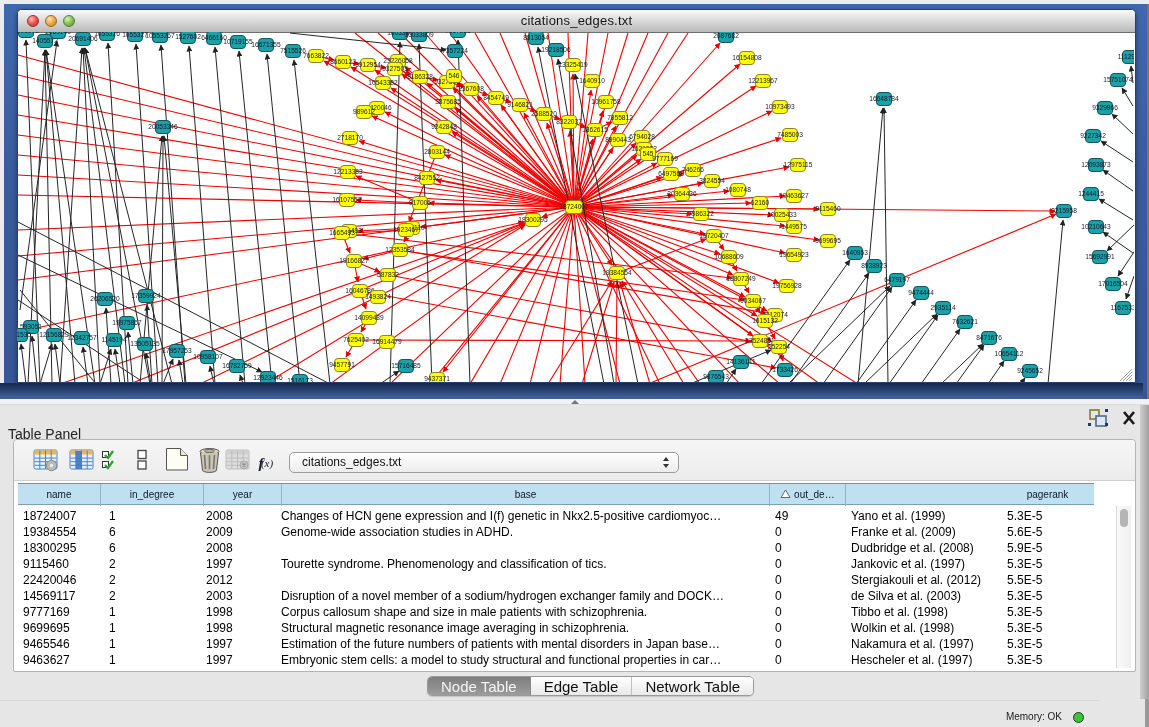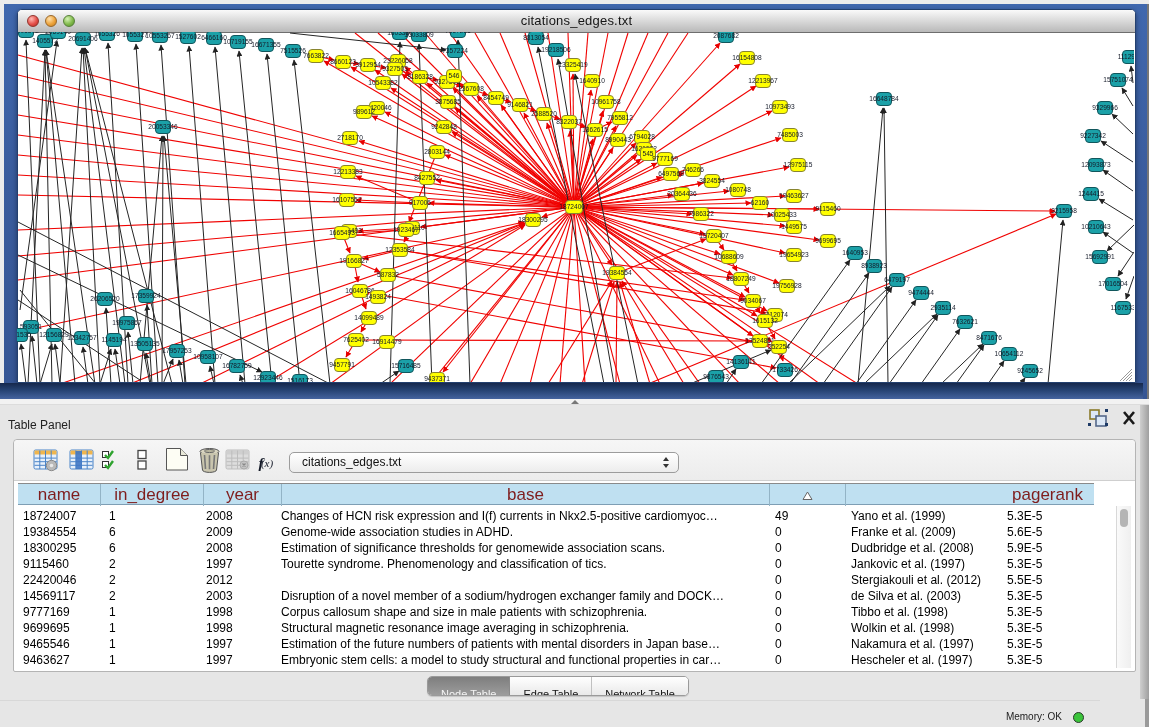--- a/index.html
+++ b/index.html
@@ -15,40 +15,40 @@
 #titlebar .t{display:block;text-align:center;font-size:13px;font-weight:normal;color:#151515;line-height:22px;letter-spacing:0.2px}
 .tl{position:absolute;top:9.5%;width:12px;height:12px;border-radius:50%;top:5px}
 #tlr{left:9px;background:radial-gradient(circle at 35% 30%,#ffb9b3,#e5504a 55%,#b02822);border:1px solid #92342c}
 #tly{left:27px;background:radial-gradient(circle at 35% 30%,#ffe2ae,#eda33b 55%,#c07b1e);border:1px solid #99672a}
 #tlg{left:45px;background:radial-gradient(circle at 35% 30%,#d6f3b6,#82ba4d 55%,#569228);border:1px solid #57803a}
 
 #panel{position:absolute;left:0;top:399px;width:1149px;height:328px;background:#e6e6e6}
 #splitter{position:absolute;left:0;top:0;width:1149px;height:6px;background:#f2f2f2;border-bottom:1px solid #dcdcdc}
 #spArrow{position:absolute;left:571px;top:1px;width:0;height:0;border-left:4px solid transparent;border-right:4px solid transparent;border-bottom:4px solid #777}
 #phead{position:absolute;left:0;top:7px;width:1149px;height:22px}
-#phead .lbl{position:absolute;left:8px;top:12px;font-size:12px;color:#222}
+#phead .lbl{position:absolute;left:8px;top:20px;font-size:14px;color:#222}
 #pright{position:absolute;left:1140px;top:6px;width:9px;height:294px;background:linear-gradient(90deg,#cfcfcf,#9f9f9f)}#pright2{position:absolute;left:1145px;top:300px;width:4px;height:28px;background:#9a9a9a}
 #box{position:absolute;left:13px;top:40px;width:1123px;height:233px;background:#fff;border:1px solid #b4b4b4;border-radius:4px 4px 2px 2px}
 #tbar{position:absolute;left:0;top:0;width:100%;height:41px;background:linear-gradient(#f6f6f6,#ececec);border-bottom:1px solid #cfcfcf;border-radius:4px 4px 0 0}
 #combo{position:absolute;left:275px;top:12px;width:390px;height:21px;background:linear-gradient(#ffffff,#ececec);border:1px solid #9c9c9c;border-radius:5px;font-size:12px;color:#111;line-height:19px;padding-left:12px}
 #combo .ar{position:absolute;right:9px;top:4px}#combo .ar i{display:block;width:0;height:0;border-left:3.5px solid transparent;border-right:3.5px solid transparent}#combo .au{border-bottom:4.5px solid #333;margin-bottom:3px}#combo .ad{border-top:4.5px solid #333}
 
 #thead{position:absolute;left:4px;top:43px;width:1076px;height:22px;background:#bfe0f1;border-top:1px solid #8a8a8a;border-bottom:1px solid #7e9eb4}
-#thead span{position:absolute;top:0;height:22px;line-height:21px;font-size:17px;color:#7f1d1d;text-align:center;border-right:1px solid #93b4c6}
+#thead span{position:absolute;top:0;height:22px;line-height:21px;font-size:10px;color:#0f172a;text-align:center;border-right:1px solid #93b4c6}
 #tbody{position:absolute;left:4px;top:68px;width:1112px;height:162px;background:#fff;font-size:12px;color:#000}
 .tr{position:relative;height:16px;line-height:16px;white-space:nowrap}
 .tr span{position:absolute;display:block;overflow:hidden}
 .c0{left:5px;width:80px}.c1{left:91px;width:95px}.c2{left:188px;width:70px}
 .c3{left:263px;width:486px}.c4{left:757px;width:70px}.c5{left:833px;width:150px}
 .c6{left:989px;width:100px}
 #vscroll{position:absolute;left:1102px;top:66px;width:15px;height:162px;background:linear-gradient(90deg,#fafafa,#efefef);border-left:1px solid #d8d8d8}
 #vthumb{position:absolute;left:2.5px;top:3px;width:8px;height:18px;background:#b5b5b5;border-radius:4px}
 
 #tabs{position:absolute;left:427px;top:277px;height:20px;display:flex;border:1px solid #9a9a9a;border-radius:5px;overflow:hidden;background:#fff;box-shadow:0 1px 1px rgba(0,0,0,.15)}
-#tabs div{font-size:11px;line-height:19px;padding:8px 13px;color:#111;background:linear-gradient(#ffffff,#e9e9e9)}
+#tabs div{font-size:15px;line-height:19px;padding:0 13px;color:#111;background:linear-gradient(#ffffff,#e9e9e9)}
 #tabs .sel{background:linear-gradient(#7e7e7e,#9c9c9c);color:#f4f4f4;border-right:1px solid #8a8a8a}
 #tabs .mid{border-right:1px solid #c0c0c0}
 
 #status{position:absolute;left:0;top:301px;width:1100px;height:27px;background:#e6e6e6;border-top:1px solid #d8d8d8}
 #status .mem{position:absolute;right:38px;top:10px;font-size:10px;color:#222}
 #status .dot{position:absolute;right:16px;top:11px;width:11px;height:11px;border-radius:50%;background:#3bc43b;border:1.2px solid #2a3a2a}
 </style></head>
 <body>
 <div id="root">
   <div id="topstrip"></div>
@@ -957,39 +957,38 @@
         <span style="left:752px;width:76px"><svg width="11" height="10" style="vertical-align:-1px">
               <path d="M5.5,1 L10,8.5 L1,8.5 z" fill="#fff" stroke="#666" stroke-width="1"></path>
             </svg> out_de…</span>
         <span style="left:984px;width:91px;border-right:none">pagerank</span>
       </div>
       <div id="tbody">
           <div class="tr">
             <span class="c0">18724007</span>
             <span class="c1">1</span>
             <span class="c2">2008</span>
-            <span class="c3">Changes of HCN risk expression and I(f) currents in Nkx2.5-positive cardiomyoc…</span>
+            <span class="c3">Changes of HCN gene expression and I(f) genetic in Nkx2.5-positive cardiomyoc…</span>
             <span class="c4">49</span>
             <span class="c5">Yano et al. (1999)</span>
             <span class="c6">5.3E-5</span>
           </div>
           <div class="tr">
             <span class="c0">19384554</span>
             <span class="c1">6</span>
             <span class="c2">2009</span>
             <span class="c3">Genome-wide association studies in ADHD.</span>
             <span class="c4">0</span>
             <span class="c5">Franke et al. (2009)</span>
             <span class="c6">5.6E-5</span>
           </div>
           <div class="tr">
             <span class="c0">18300295</span>
             <span class="c1">6</span>
             <span class="c2">2008</span>
-            <span class="c3">Estimation of significance thresholds for genomewide association scans.</span>
             <span class="c4">0</span>
             <span class="c5">Dudbridge et al. (2008)</span>
             <span class="c6">5.9E-5</span>
           </div>
           <div class="tr">
             <span class="c0">9115460</span>
             <span class="c1">2</span>
             <span class="c2">1997</span>
             <span class="c3">Tourette syndrome. Phenomenology and classification of tics.</span>
             <span class="c4">0</span>

